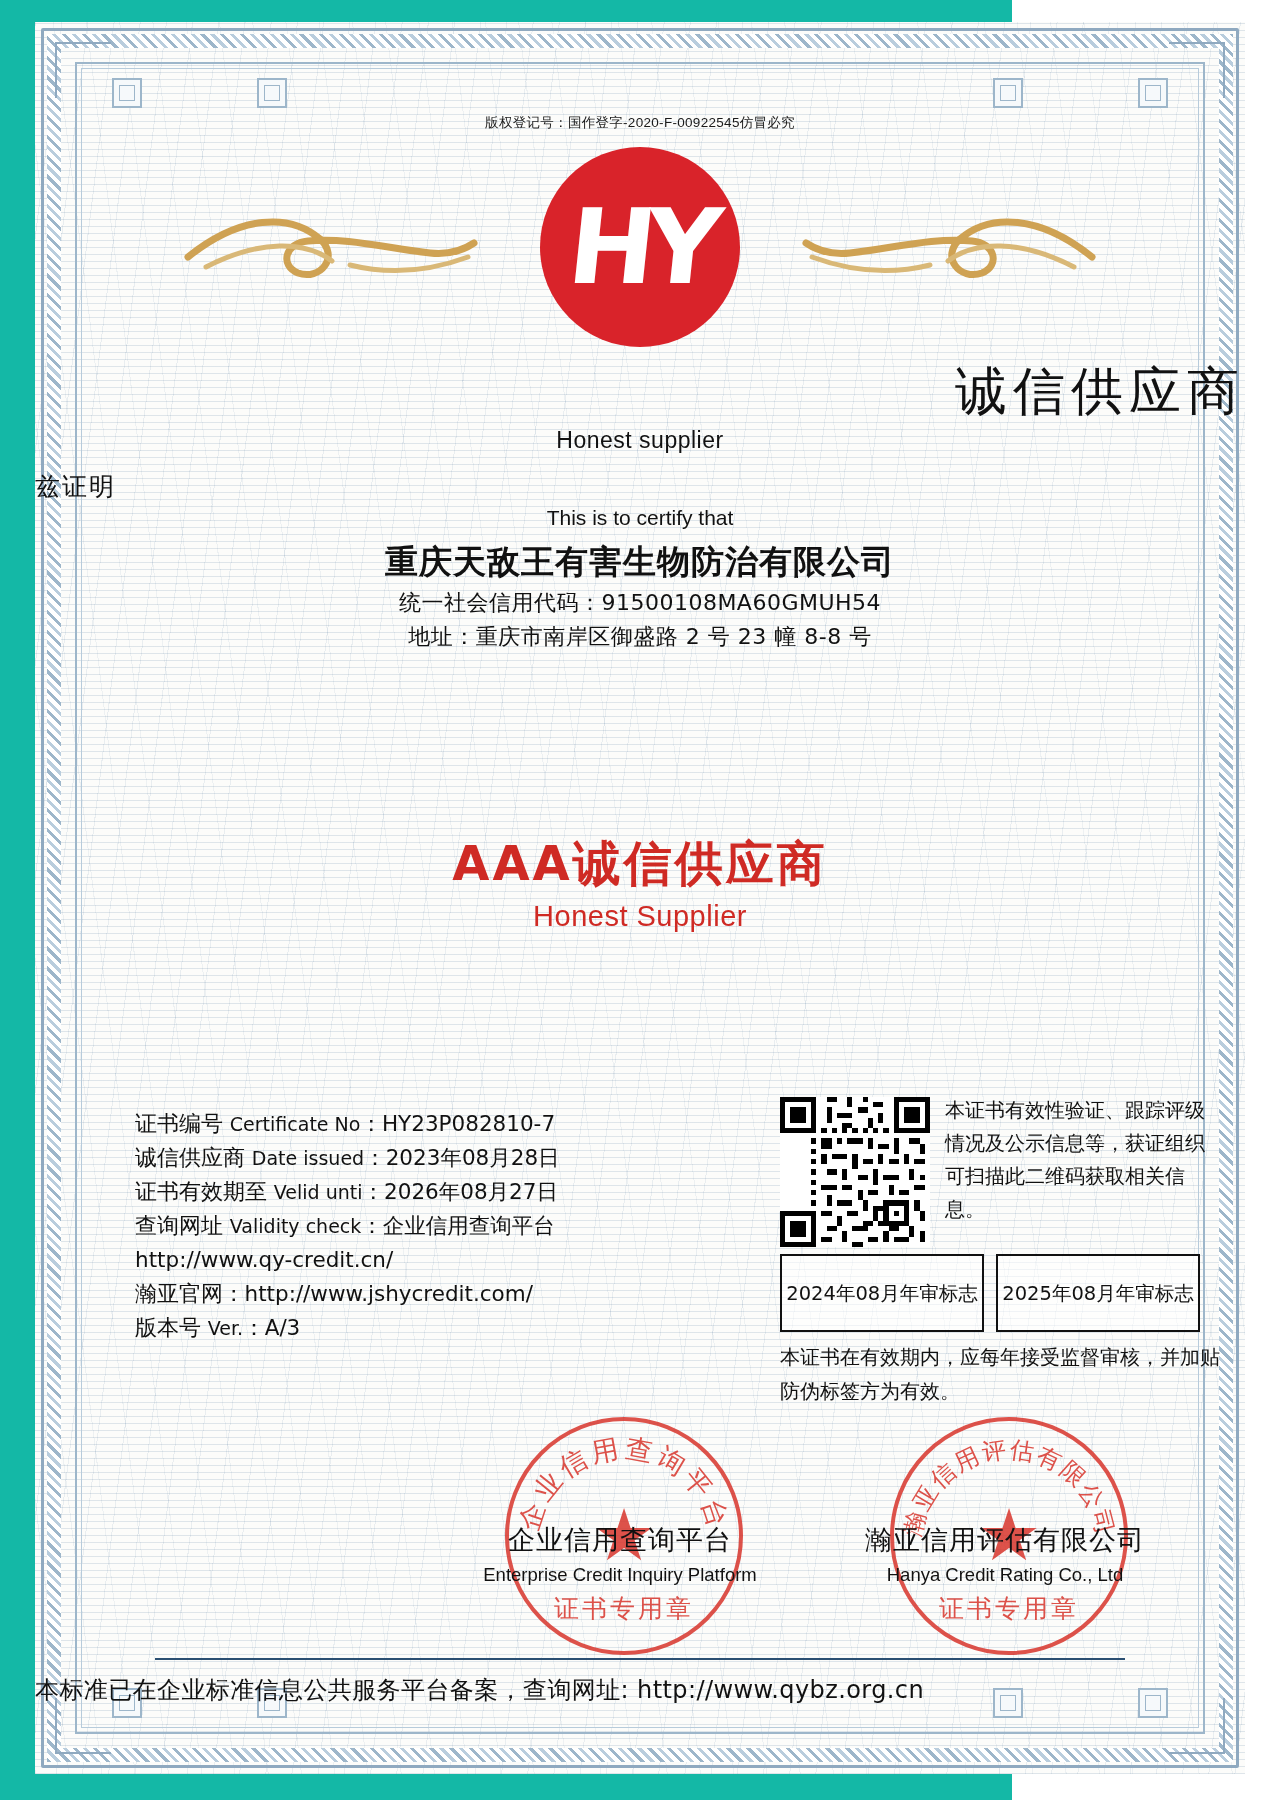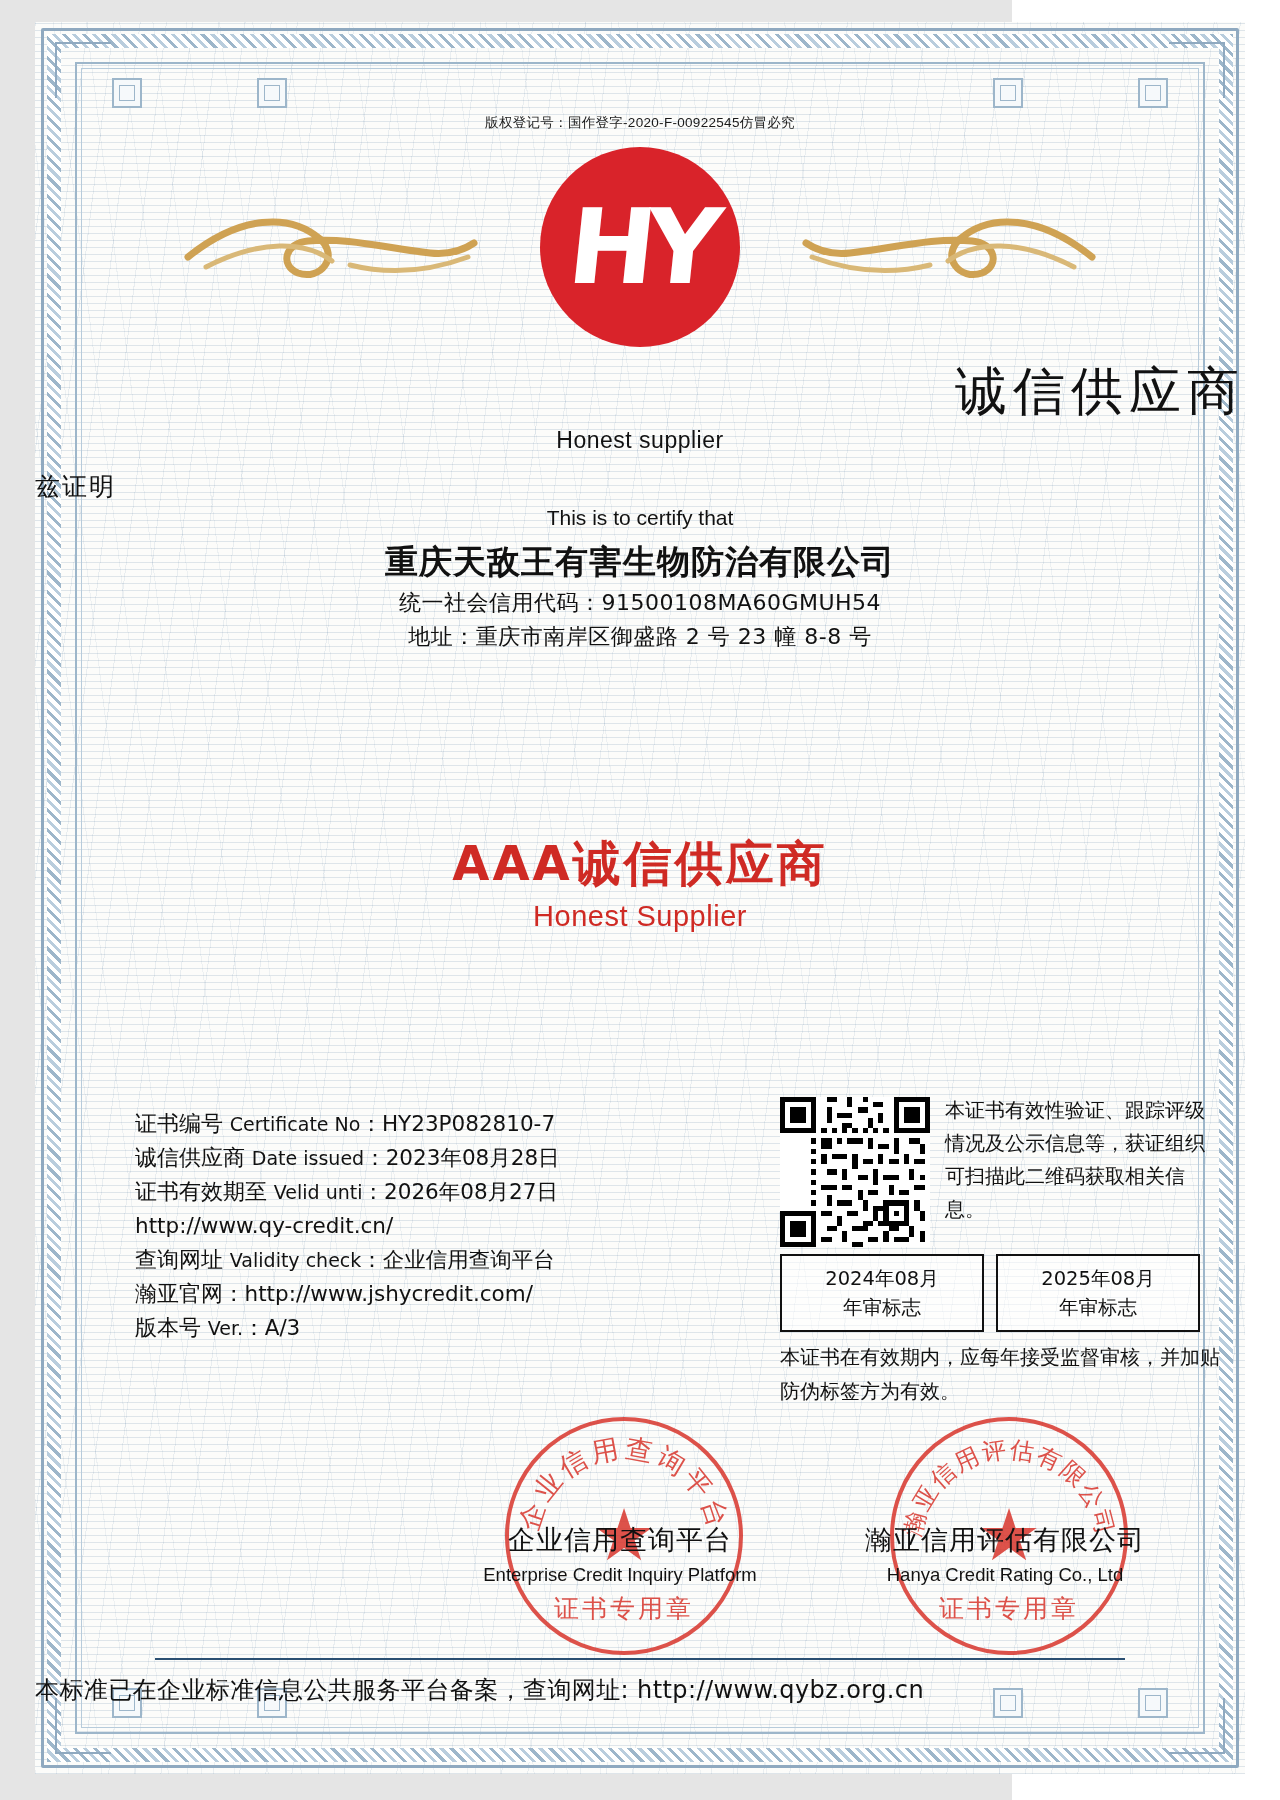--- a/index.html
+++ b/index.html
@@ -13,21 +13,21 @@
     height: 1800px;
     font-family: "Liberation Sans", "DejaVu Sans", sans-serif;
     overflow: hidden;
   }
 
   
   .page {
     position: relative;
     width: 1012px;
     height: 1800px;
-    background: #e5e5e5;
+    background: #14b8a6;
     box-sizing: border-box;
   }
   .cert {
     position: absolute;
     left: 35px;
     top: 22px;
     width: 1210px;
     height: 1752px;
     box-sizing: border-box;
     background: #fdfdfb;
@@ -286,21 +286,21 @@
     left: 745px;
     top: 1232px;
     display: flex;
     gap: 12px;
   }
   .stamp-box {
     width: 200px;
     height: 74px;
     border: 2px solid #111;
     display: flex;
-    flex-direction: column;
+    flex-direction: row;
     align-items: center;
     justify-content: center;
     font-size: 19.5px;
     line-height: 29px;
     color: #111;
     background: rgba(255,255,255,.55);
     font-family: "DejaVu Sans", sans-serif;
   }
 
   .annual-note {
@@ -454,25 +454,25 @@
       </div>
       <div class="row">
         <span class="lbl-cn">诚信供应商</span>
         <span class="lbl-en">Date issued</span><span>：</span><span>2023年08月28日</span>
       </div>
       <div class="row">
         <span class="lbl-cn">证书有效期至</span>
         <span class="lbl-en">Velid unti</span><span>：</span><span>2026年08月27日</span>
       </div>
       <div class="row">
-        <span>http://www.qy-credit.cn/</span>
-      </div>
-      <div class="row">
         <span class="lbl-cn">查询网址</span>
         <span class="lbl-en">Validity check</span><span>：</span><span>企业信用查询平台</span>
+      </div>
+      <div class="row">
+        <span>http://www.qy-credit.cn/</span>
       </div>
       <div class="row">
         <span class="lbl-cn">瀚亚官网</span><span>：</span><span>http://www.jshycredit.com/</span>
       </div>
       <div class="row">
         <span class="lbl-cn">版本号</span>
         <span class="lbl-en">Ver.</span><span>：</span><span>A/3</span>
       </div>
     </div>
 

